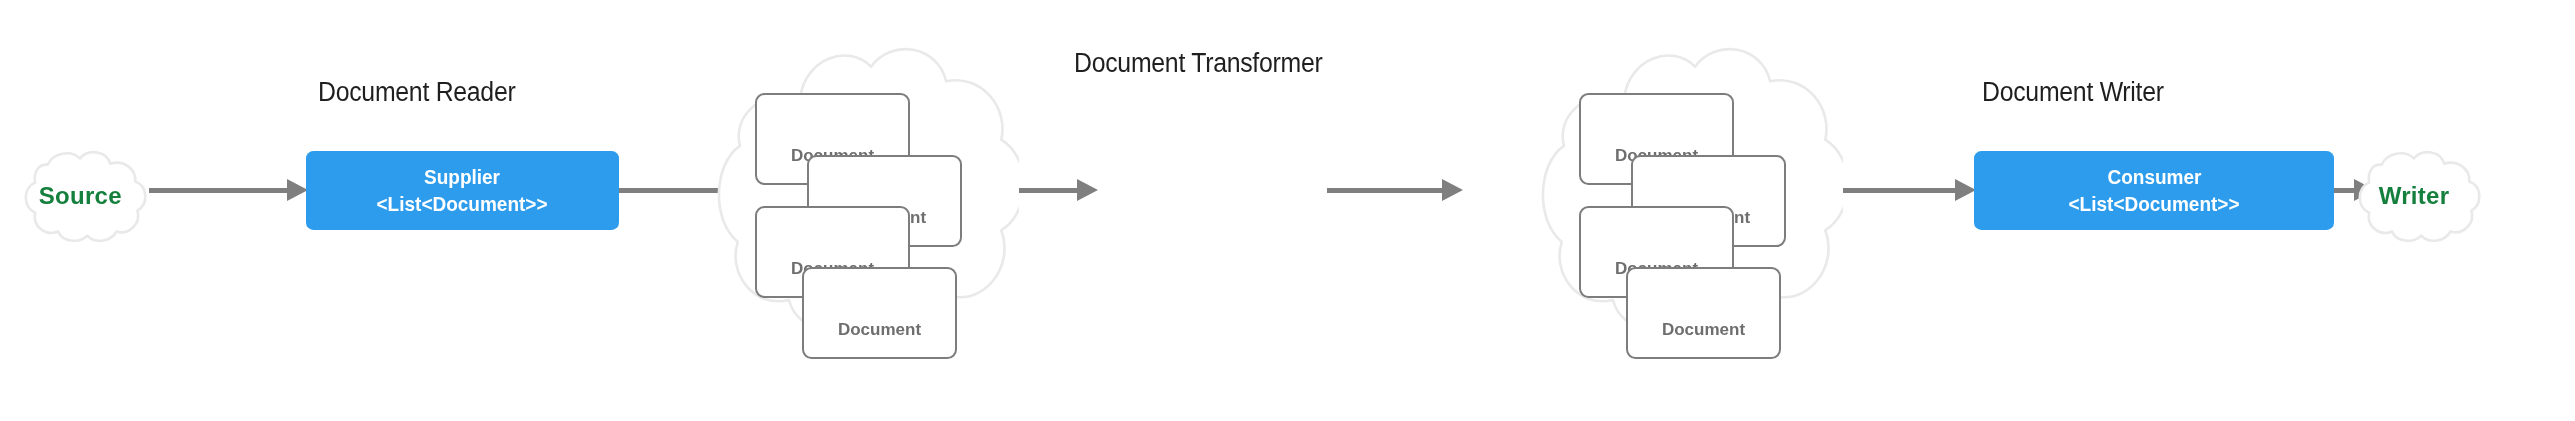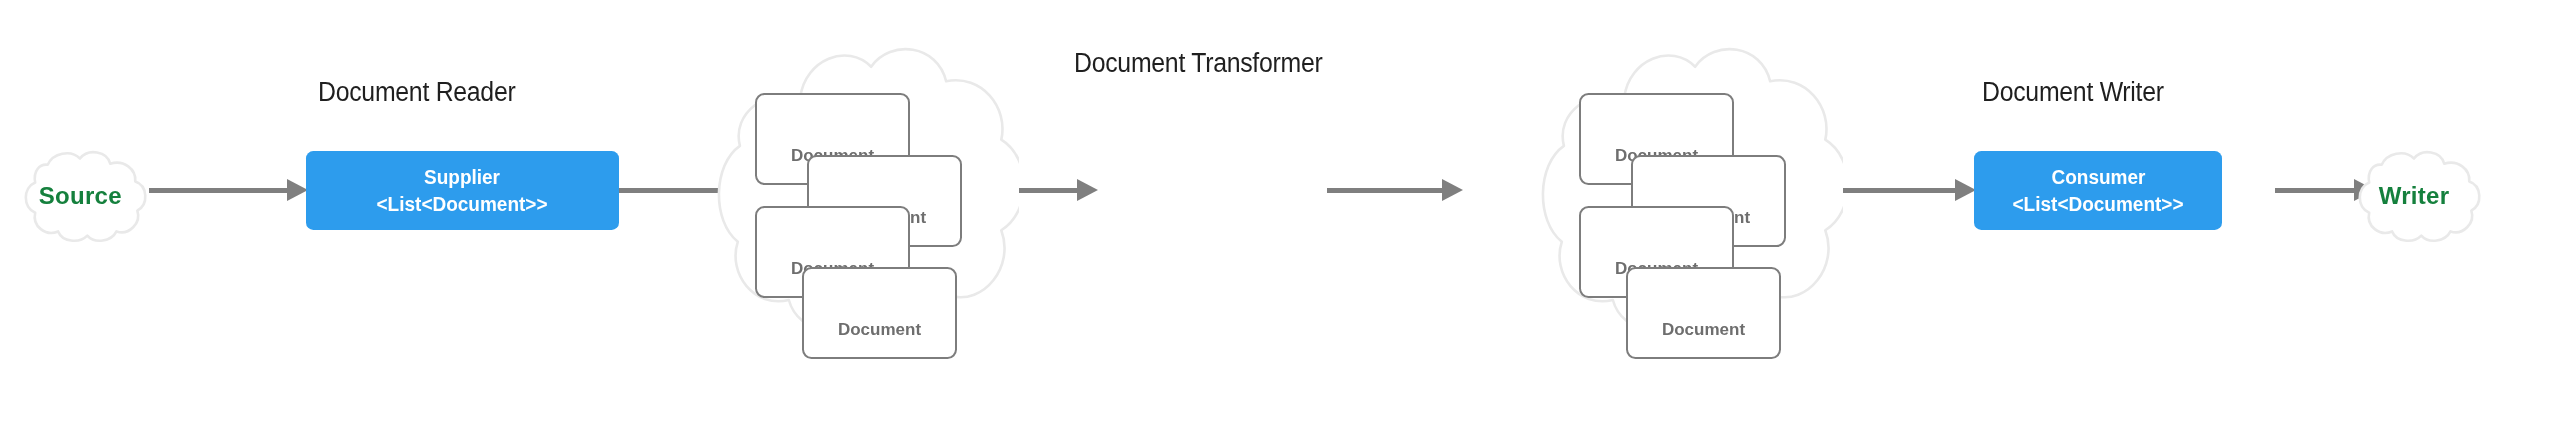--- a/index.html
+++ b/index.html
@@ -172,21 +172,21 @@
       <div class="dc-label" style="bottom:17px;">Document</div>
     </div>
     <div class="doc-card" style="left:38px;top:177px;width:155px;height:92px;">
       <div class="dc-label" style="bottom:17px;">Document</div>
     </div>
     <div class="doc-card" style="left:85px;top:238px;width:155px;height:92px;">
       <div class="dc-label" style="bottom:17px;">Document</div>
     </div>
   </div>
 
-  <div class="proc-box" style="left:1974px;top:151px;width:248px;height:79px;">
+  <div class="proc-box" style="left:1974px;top:151px;width:360px;height:79px;">
     <div class="pb-line">Consumer</div>
     <div class="pb-line">&lt;List&lt;Document&gt;&gt;</div>
   </div>
 
   <div class="cloud" style="left:2341px;top:146px;width:146px;height:99px;">
     <svg viewBox="0 0 280 190">
       <path d="M78,36 C88,14 122,6 140,24 C156,4 192,10 198,34
                C224,26 248,44 246,68 C270,76 272,112 250,124
                C258,148 234,172 210,164 C200,184 168,188 154,172
                C138,188 106,184 98,164 C74,174 48,154 54,128

